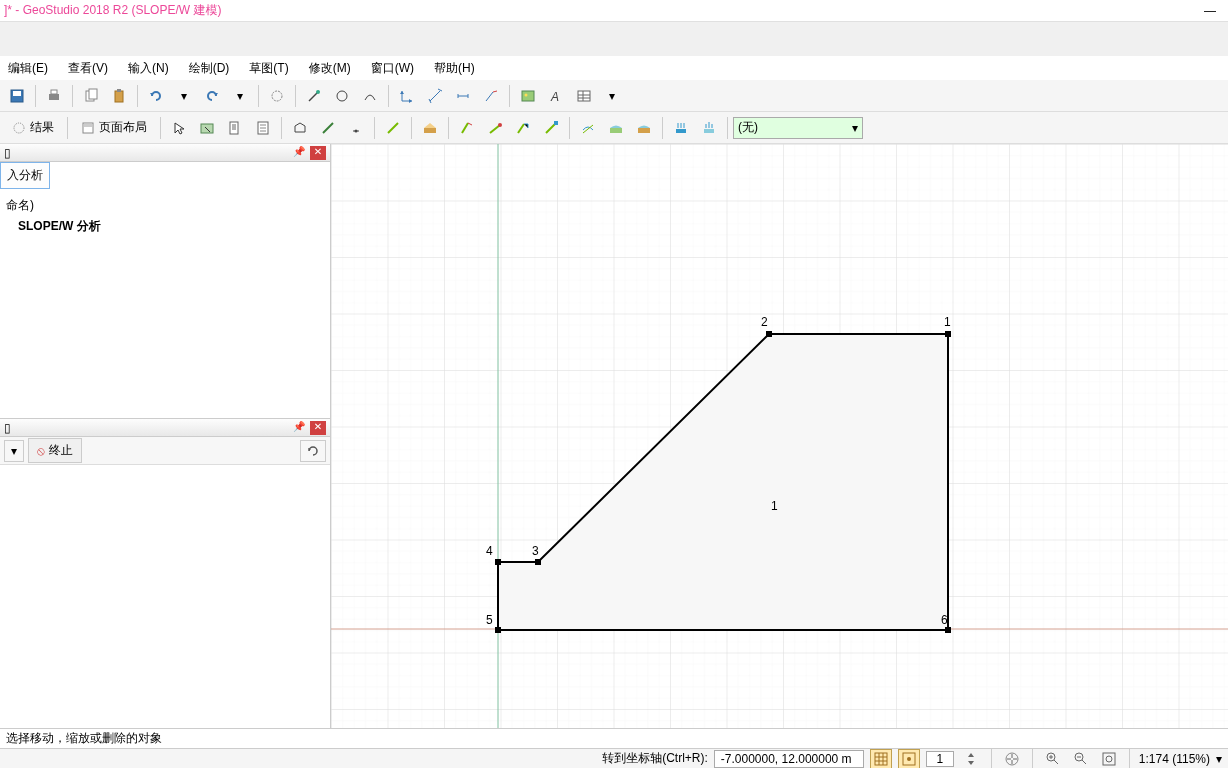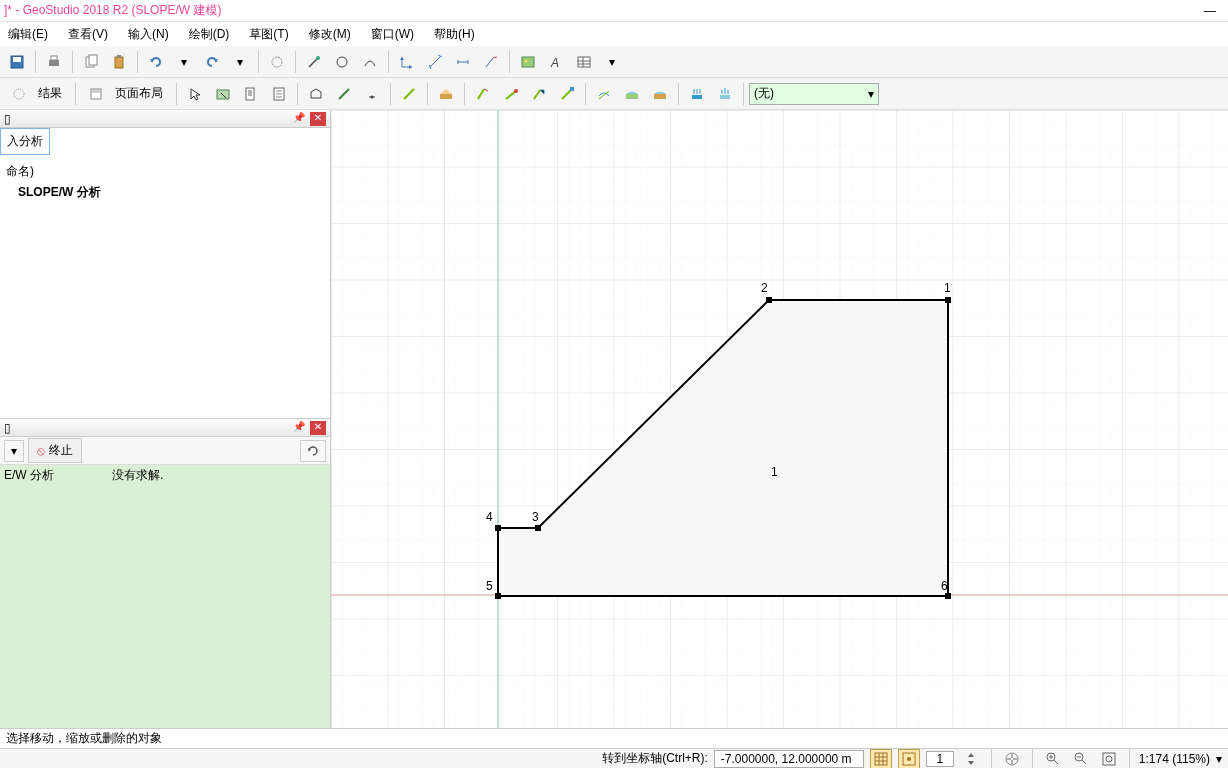--- a/index.html
+++ b/index.html
@@ -5,28 +5,28 @@
 * { box-sizing: border-box; margin: 0; padding: 0; font-family: "Microsoft YaHei", "Segoe UI", sans-serif; font-size: 12px; }
 body { width: 1228px; height: 768px; background: #f0f0f0; overflow: hidden; display: flex; flex-direction: column; }
 
 
 .titlebar { height: 22px; background: #fff; display: flex; align-items: center; padding: 0 4px; border-bottom: 1px solid #e0e0e0; }
 .titlebar .title { flex: 1; font-size: 12px; color: #ec4899; }
 .titlebar .winbtns { display: flex; gap: 12px; }
 .titlebar .winbtn { width: 28px; text-align: center; cursor: pointer; }
 
 
-.menubar { height: 24px; background: #fff; display: flex; align-items: center; padding: 0 4px; gap: 12px; }
+.menubar { height: 24px; background: #fff; display: flex; align-items: center; padding: 0 4px; gap: 12px; margin-top: 34px; }
 .menubar span { cursor: pointer; padding: 2px 4px; }
 
 
 .toolbarrow { height: 32px; background: #f5f5f5; display: flex; align-items: center; padding: 0 4px; gap: 2px; border-bottom: 1px solid #ddd; }
 .tbbtn { width: 26px; height: 26px; display: flex; align-items: center; justify-content: center; cursor: pointer; border: 1px solid transparent; }
 .sep { width: 1px; height: 22px; background: #ccc; margin: 0 3px; }
-.tbtextbtn { padding: 4px 8px; display: flex; align-items: center; gap: 12px; cursor: pointer; }
+.tbtextbtn { padding: 4px 8px; display: flex; align-items: center; gap: 4px; cursor: pointer; }
 .combo { width: 130px; height: 22px; background: #e0ffe0; border: 1px solid #aaa; display: flex; align-items: center; padding: 0 4px; }
 .combo .arrow { margin-left: auto; }
 
 
 .mainarea { flex: 1; display: flex; overflow: hidden; }
 
 
 .leftpane { width: 331px; display: flex; flex-direction: column; background: #fff; border-right: 1px solid #ccc; }
 .panelheader { height: 18px; background: linear-gradient(#fdfdfd,#e8e8e8); border-bottom: 1px solid #ccc; display: flex; align-items: center; padding: 0 4px; }
 .panelheader .spacer { flex: 1; }
@@ -359,26 +359,20 @@
           <span class="linkicon">⦸</span>
           <span>终止</span>
         </div>
         <div class="refreshbtn">
           <svg width="14" height="14">
               <path d="M3 7 A4 4 0 1 1 7 11" fill="none" stroke="#555" stroke-width="1.5"></path>
               <path d="M3 7 l-1 -3 l3 1 z" fill="#555"></path>
             </svg>
         </div>
       </div>
-      <div class="tablebody">
-        <div class="tablerow">
-          <div class="col1">E/W 分析</div>
-          <div>没有求解.</div>
-        </div>
-      </div>
     </div>
 
   </div>
 
   <div class="canvaswrap">
     <svg class="gridsvg" width="897" height="640">
       <defs>
         <pattern id="smallgrid" width="11.3" height="11.3" patternUnits="userSpaceOnUse">
           <path d="M 11.3 0 L 0 0 0 11.3" fill="none" stroke="#eee" stroke-width="0.5"></path>
         </pattern>

